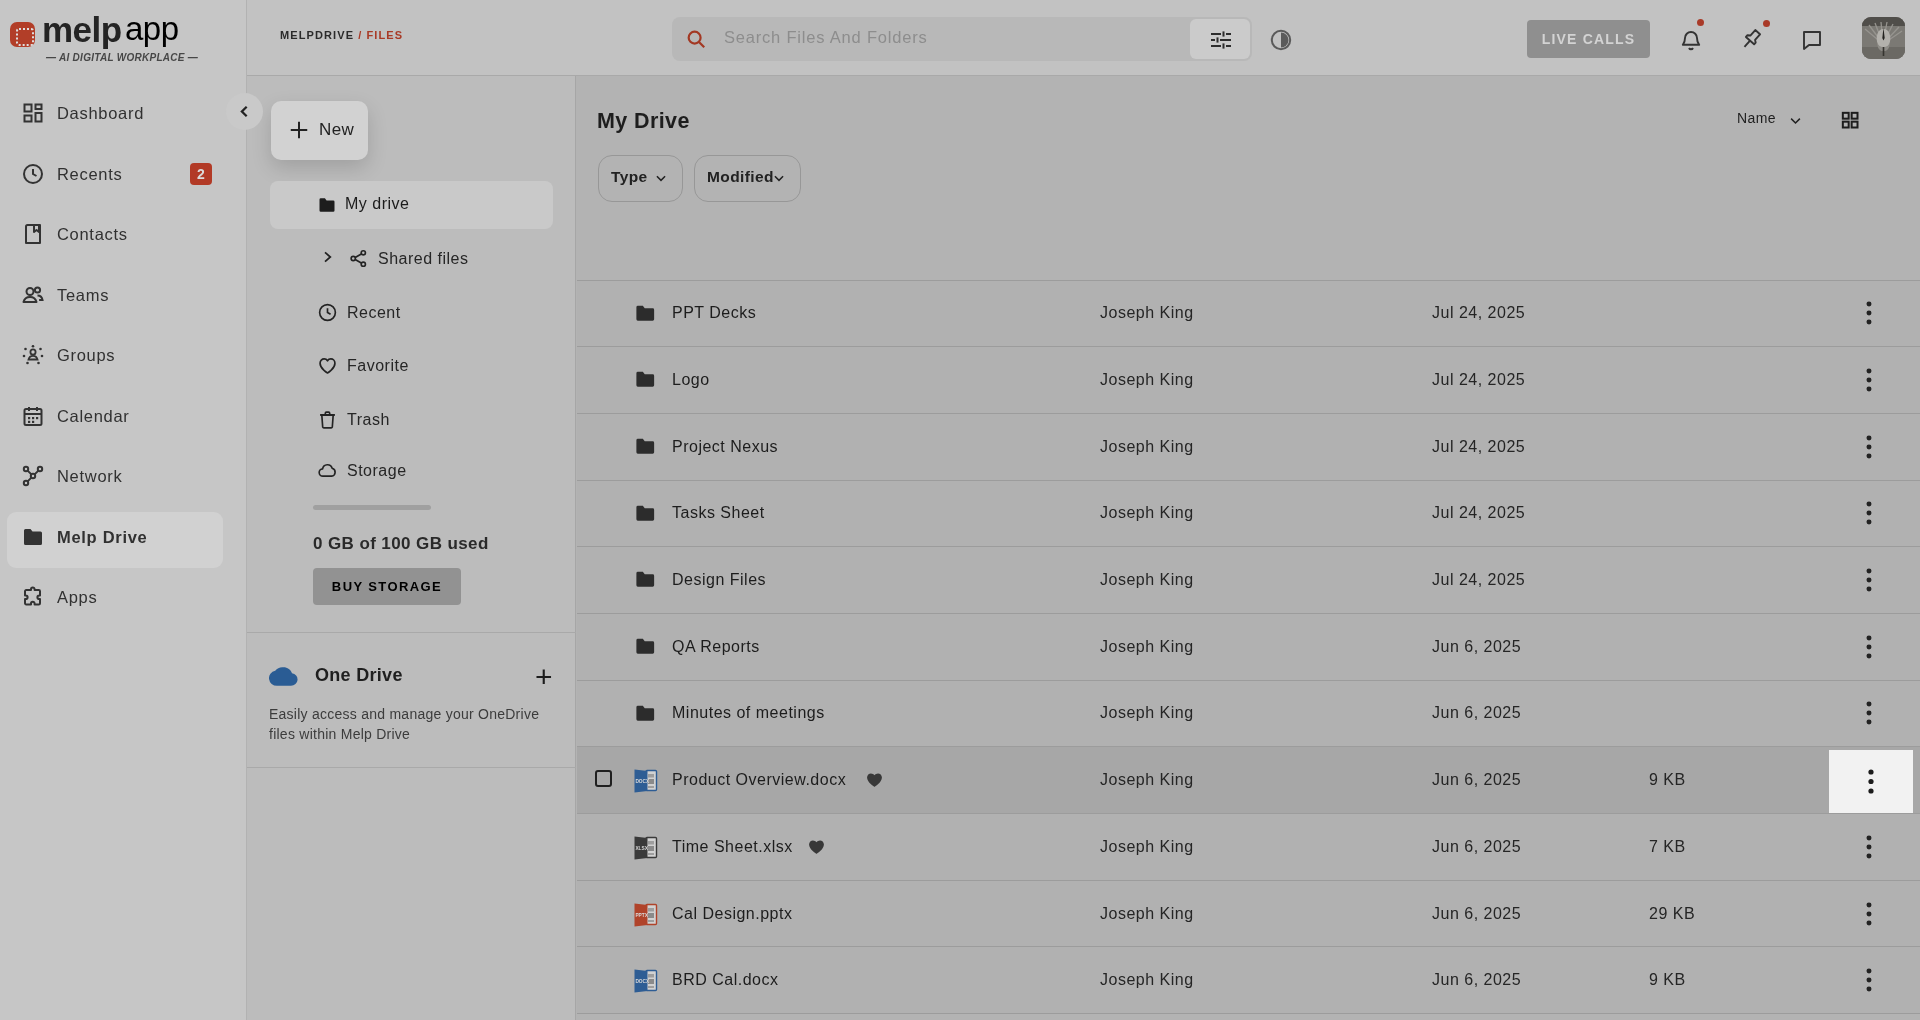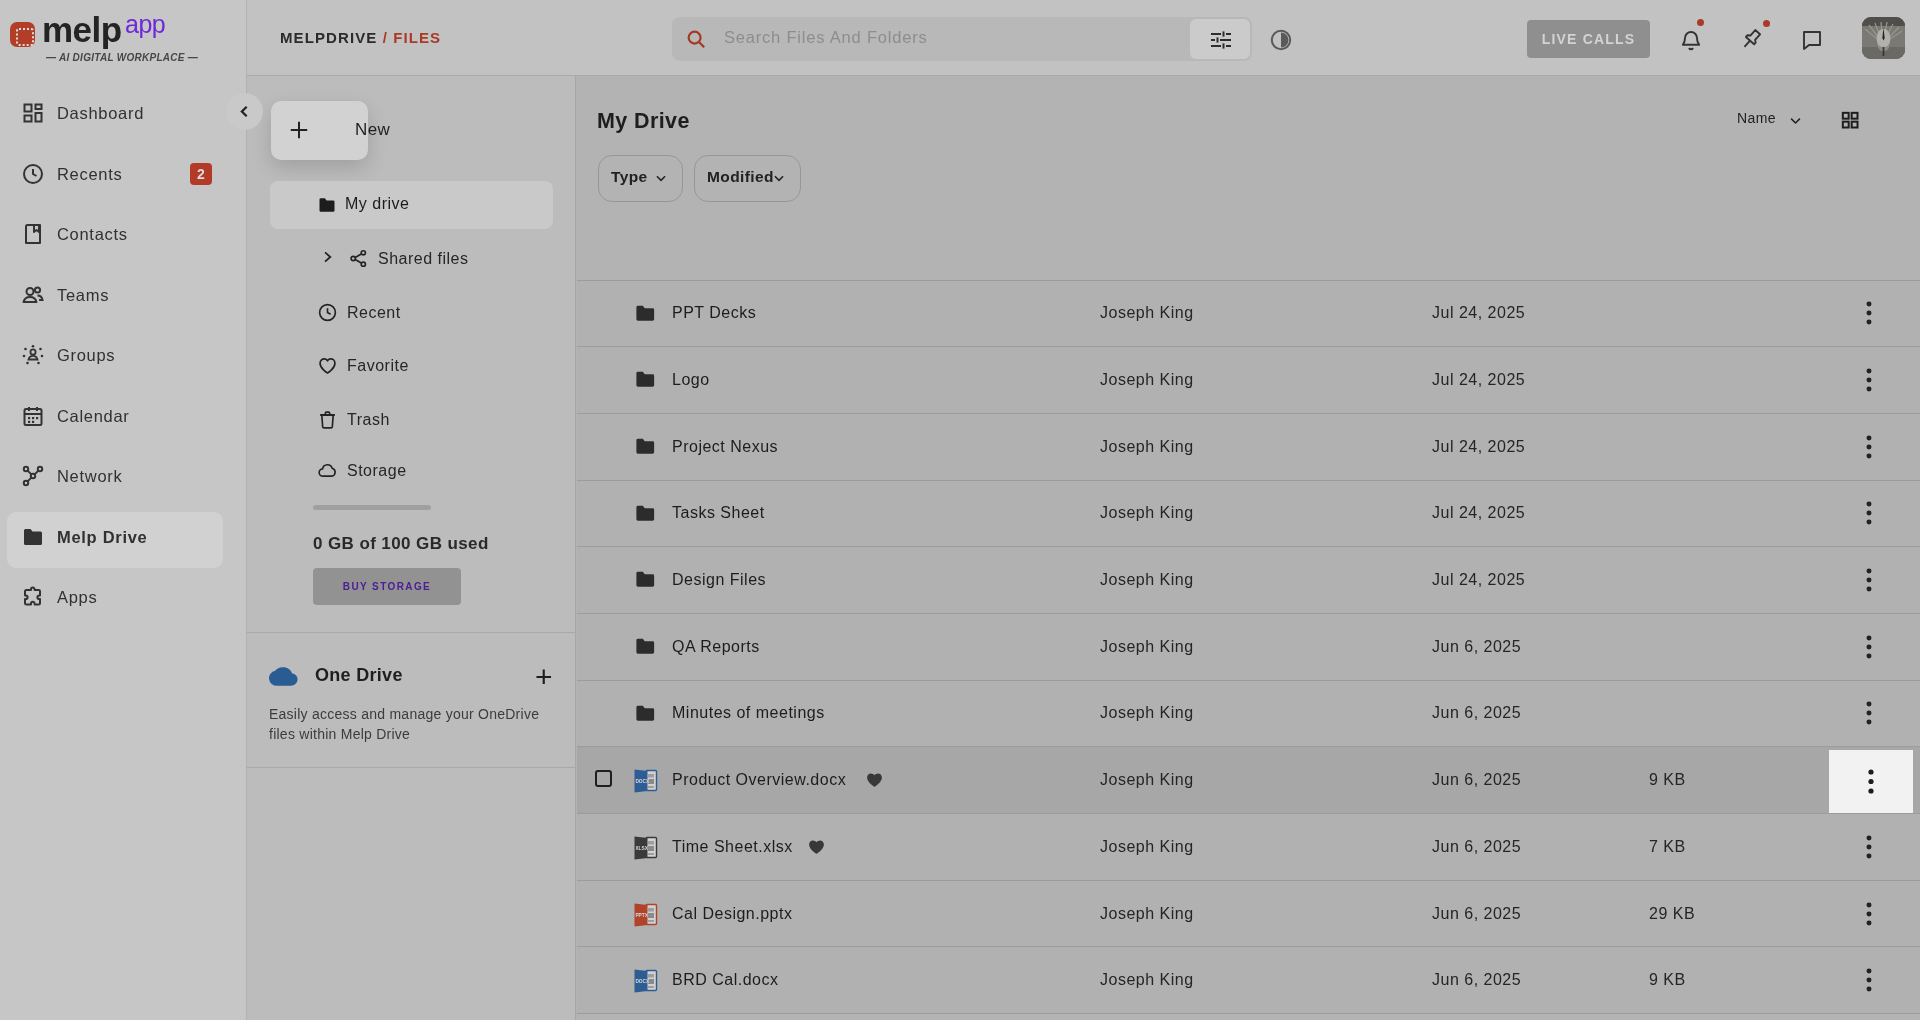--- a/index.html
+++ b/index.html
@@ -9,40 +9,40 @@
 
 
 #lsb { position:absolute; left:0; top:0; width:247px; height:1020px;
   background:#c6c6c6; border-right:1px solid #b2b2b2; }
 .logo-ico { position:absolute; left:10px; top:22px; width:25px; height:25px;
   background:#b23e28; border-radius:7px; }
 .logo-ico:after { content:""; position:absolute; left:5.5px; top:5.5px; width:14px; height:14px;
   border:2.8px dotted #dedede; border-radius:3px; }
 .logo-melp { position:absolute; left:42px; top:10px; font-size:35px; font-weight:800;
   color:#242424; letter-spacing:-0.5px; }
-.logo-app { position:absolute; left:125px; top:10px; font-size:25px; font-weight:500;
-  color:#6d28d9; letter-spacing:-0.5px; }
+.logo-app { position:absolute; left:125px; top:10px; font-size:33px; font-weight:500;
+  color:#000000; letter-spacing:-0.5px; }
 .logo-tag { position:absolute; left:46px; top:52px; font-size:10px; font-weight:700;
   color:#474747; letter-spacing:0.28px; white-space:nowrap;font-style:italic; }
 .nav-item { position:absolute; left:0; width:247px; height:48px; }
 .nav-item .nv-ico { position:absolute; left:21px; top:50%; transform:translateY(-50%); width:24px; height:24px; color:#333; }
 .nav-item .nv-txt { position:absolute; left:57px; top:50%; transform:translateY(-50%);
   font-size:16.5px; font-weight:500; color:#313131; letter-spacing:0.7px; white-space:nowrap; }
 #melpdrive-pill { position:absolute; left:7px; top:512px; width:216px; height:56px;
   background:#d1d1d1; border-radius:9px; }
 .badge2 { position:absolute; left:190px; top:163px; width:22px; height:22px; background:#b23a26;
   border-radius:4px; color:#dcdcdc; font-size:14px; font-weight:600; text-align:center; line-height:22px; }
 #collapse { position:absolute; left:226px; top:93px; width:37px; height:37px; border-radius:50%;
   background:#c9c9c9; z-index:30; }
 #collapse svg { position:absolute; left:8px; top:8px; }
 
 
 #hdr { position:absolute; left:247px; top:0; width:1673px; height:76px;
   background:#c2c2c2; border-bottom:1px solid #a9a9a9; }
-.crumb { position:absolute; left:33px; top:29px; font-size:15px; font-weight:700;
+.crumb { position:absolute; left:33px; top:29px; font-size:11px; font-weight:700;
   letter-spacing:1.1px; color:#2b2b2b; white-space:nowrap; }
 .crumb .red { color:#a83a26; }
 #searchbar { position:absolute; left:425px; top:17px; width:580px; height:44px;
   background:#b8b8b8; border-radius:8px; }
 #searchbar .sic { position:absolute; left:13px; top:11px; width:22px; height:22px; color:#a33823; }
 #searchbar .ph { position:absolute; left:52px; top:11px; font-size:16.5px; color:#8d8d8d;
   letter-spacing:0.8px; font-weight:500; }
 #searchbar .tune { position:absolute; right:2px; top:2px; width:60px; height:40px;
   background:#cbcbcb; border-radius:6px; }
 #searchbar .tune svg { position:absolute; left:19px; top:9px; }
@@ -54,34 +54,34 @@
 .reddot { position:absolute; width:7px; height:7px; border-radius:50%; background:#a93a28; }
 #avatar { position:absolute; left:1615px; top:17px; width:43px; height:42px; border-radius:9px;
   overflow:hidden; background:#6e6c68; }
 
 
 #ssb { position:absolute; left:247px; top:76px; width:329px; height:944px;
   background:#bcbcbc; border-right:1px solid #a6a6a6; }
 #newbtn { position:absolute; left:24px; top:25px; width:97px; height:59px; background:#d2d2d2;
   border-radius:10px; box-shadow:0 8px 20px rgba(0,0,0,0.15); }
 #newbtn .pl { position:absolute; left:17px; top:18px; width:22px; height:22px; color:#222; }
-#newbtn .tx { position:absolute; left:48px; top:19px; font-size:17px; font-weight:500; color:#222; letter-spacing:0.4px;margin-left:36px; }
+#newbtn .tx { position:absolute; left:48px; top:19px; font-size:17px; font-weight:500; color:#222; letter-spacing:0.4px; }
 #mydrive-pill { position:absolute; left:23px; top:105px; width:283px; height:48px;
   background:#c9c9c9; border-radius:8px; }
 #mydrive-pill .fic { position:absolute; left:47px; top:14px; width:20px; height:20px; color:#1d1d1d; }
 #mydrive-pill .tx { position:absolute; left:75px; top:14px; font-size:16px; font-weight:500; color:#1c1c1c; letter-spacing:0.5px; }
 .sitem { position:absolute; left:0; width:329px; height:40px; }
 .sitem .chev { position:absolute; left:72px; top:10px; width:16px; height:16px; color:#222; }
 .sitem .ic { position:absolute; left:70px; top:9px; width:21px; height:21px; color:#232323; }
 .sitem .tx { position:absolute; left:100px; top:50%; transform:translateY(-50%);
   font-size:16px; font-weight:500; color:#262626; letter-spacing:0.5px; }
 #prog { position:absolute; left:66px; top:429px; width:118px; height:5px; background:#a0a0a0; border-radius:3px; }
 #used { position:absolute; left:66px; top:458px; font-size:17px; font-weight:600; color:#2a2a2a; letter-spacing:0.4px; }
 #buybtn { position:absolute; left:66px; top:492px; width:148px; height:37px; background:#929292;
-  border-radius:4px; color:#4c1d95; font-size:10px; font-weight:700; letter-spacing:1.4px;
+  border-radius:4px; color:#000000; font-size:13px; font-weight:700; letter-spacing:1.4px;
   text-align:center; line-height:37px; }
 .ssb-div { position:absolute; left:0; width:329px; height:1px; background:#a9a9a9; }
 #onedrive-cloud { position:absolute; left:22px; top:588px; width:36px; height:24px; color:#2a5c94; }
 #onedrive-tit { position:absolute; left:68px; top:589px; font-size:18px; font-weight:700; color:#1f1f1f; letter-spacing:0.3px; }
 #onedrive-plus { position:absolute; left:288px; top:584px; font-size:30px; font-weight:400; color:#1d1d1d; }
 #onedrive-desc { position:absolute; left:22px; top:629px; font-size:14px; white-space:nowrap;
   color:#3c3c3c; line-height:19.5px; letter-spacing:0.25px; }
 
 
 #content { position:absolute; left:577px; top:77px; width:1343px; height:943px; background:#b3b3b3; }

